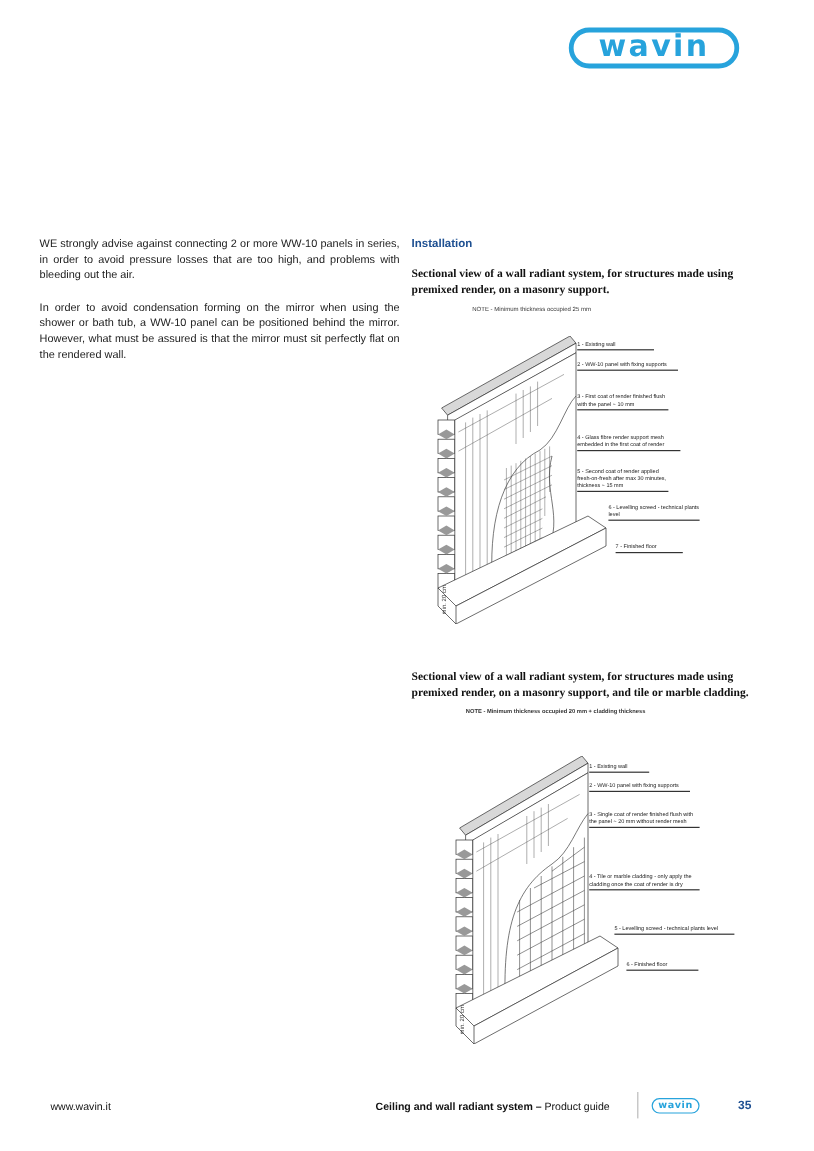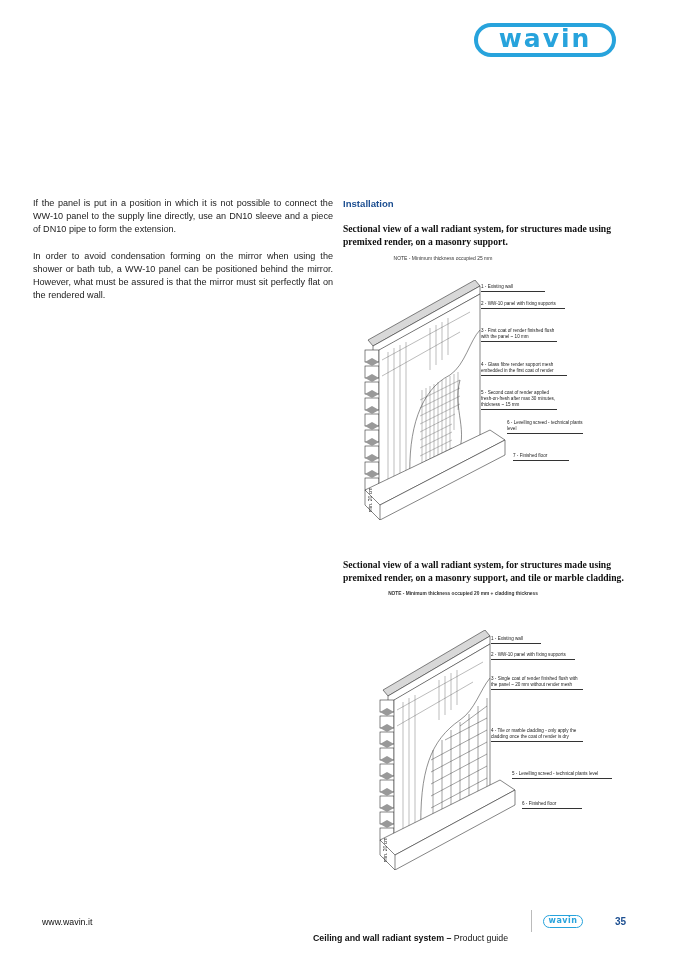--- a/index.html
+++ b/index.html
@@ -25,40 +25,40 @@
     .fig-title { font-size: 9.6px; font-weight: bold; line-height: 13.2px; color: #111; font-family: Liberation Serif, serif; }
     .note { font-size: 5px; text-align: center; color: #333; }
 
     .fig { position: absolute; }
     .callout {
       position: absolute; font-size: 4.6px; line-height: 6px; color: #222;
       border-bottom: 0.6px solid #333; padding-bottom: 1px;
     }
 
     .footer-url { position: absolute; left: 42px; top: 917px; font-size: 8.8px; font-weight: normal; color: #111; }
-    .footer-guide { position: absolute; left: 313px; top: 917px; font-size: 8.8px; color: #111; margin-top: 16px; }
+    .footer-guide { position: absolute; left: 313px; top: 917px; font-size: 8.8px; color: #111; }
     .footer-guide b { font-weight: bold; }
     .footer-sep { position: absolute; left: 531px; top: 910px; width: 1px; height: 22px; background: #bbb; }
     .footer-logo {
       position: absolute; left: 543px; top: 915px; width: 40px; height: 13px;
       border: 1.5px solid #27a3dc; border-radius: 7px;
       display: flex; align-items: center; justify-content: center;
     }
     .footer-logo span { font-family: "DejaVu Sans", sans-serif; font-size: 8px; font-weight: bold; color: #27a3dc; line-height: 1; margin-top: -1px; letter-spacing: 0.5px; }
     .page-num { position: absolute; left: 597px; top: 916px; font-size: 10px; font-weight: bold; color: #1d4f91; margin-left: 18px; }
   </style>
 </head>
 <body>
 
 <div class="logo">
   <span class="logo-text">wavin</span>
 </div>
 
 <div class="col-left">
-  <p class="para">If the panel is put in a position in which it is not possible to connect the WW-10 panel to the supply line directly, use an DN10 sleeve and a piece of DN10 pipe to form the extension.</p>
+  <p class="para">WE strongly advise against connecting 2 or more WW-10 panels in series, in order to avoid pressure losses that are too high, and problems with bleeding out the air.</p>
   <p class="para">In order to avoid condensation forming on the mirror when using the shower or bath tub, a WW-10 panel can be positioned behind the mirror.  However, what must be assured is that the mirror must sit perfectly flat on the rendered wall.</p>
 </div>
 
 <div class="col-right">
   <div class="section-head">Installation</div>
   <div class="fig-title" style="margin-top:-1px;">Sectional view of a wall radiant system, for structures made using premixed render, on a masonry support.</div>
   <div class="note" style="margin-top:7px;width:200px;">NOTE - Minimum thickness occupied 25 mm</div>
 </div>
 
 <svg class="fig" style="left:360px;top:280px;" width="150" height="240" viewBox="0 0 150 240">

